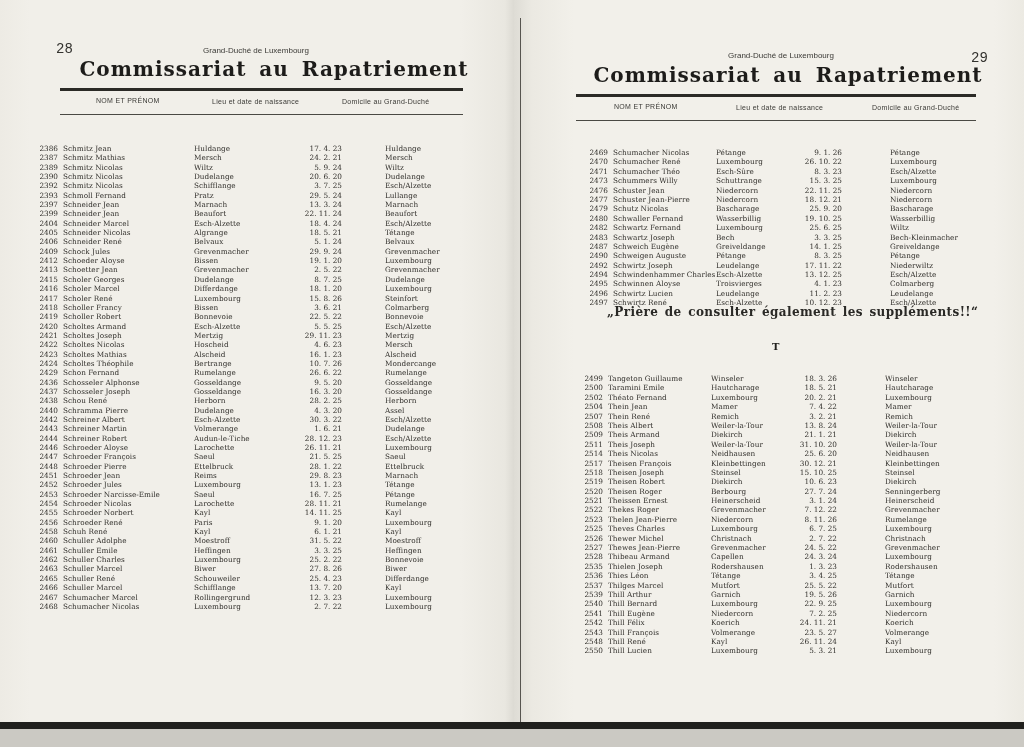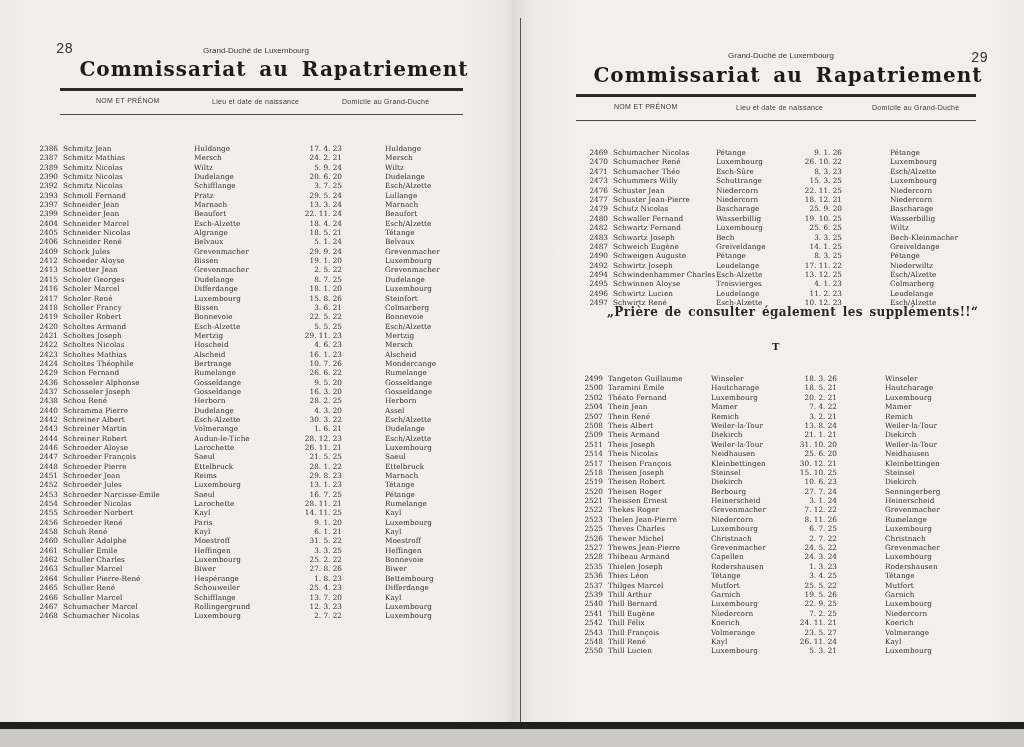--- a/index.html
+++ b/index.html
@@ -416,27 +416,20 @@
       </div>
 
       <div class="row">
         <span class="c-num">2463</span>
         <span class="c-name">Schuller Marcel</span>
         <span class="c-birth">Biwer</span>
         <span class="c-date">27. 8. 26</span>
         <span class="c-dom">Biwer</span>
       </div>
 
-      <div class="row">
-        <span class="c-num">2464</span>
-        <span class="c-name">Schuller Pierre-René</span>
-        <span class="c-birth">Hespérange</span>
-        <span class="c-date">1. 8. 23</span>
-        <span class="c-dom">Bettembourg</span>
-      </div>
 
       <div class="row">
         <span class="c-num">2465</span>
         <span class="c-name">Schuller René</span>
         <span class="c-birth">Schouweiler</span>
         <span class="c-date">25. 4. 23</span>
         <span class="c-dom">Differdange</span>
       </div>
 
       <div class="row">

